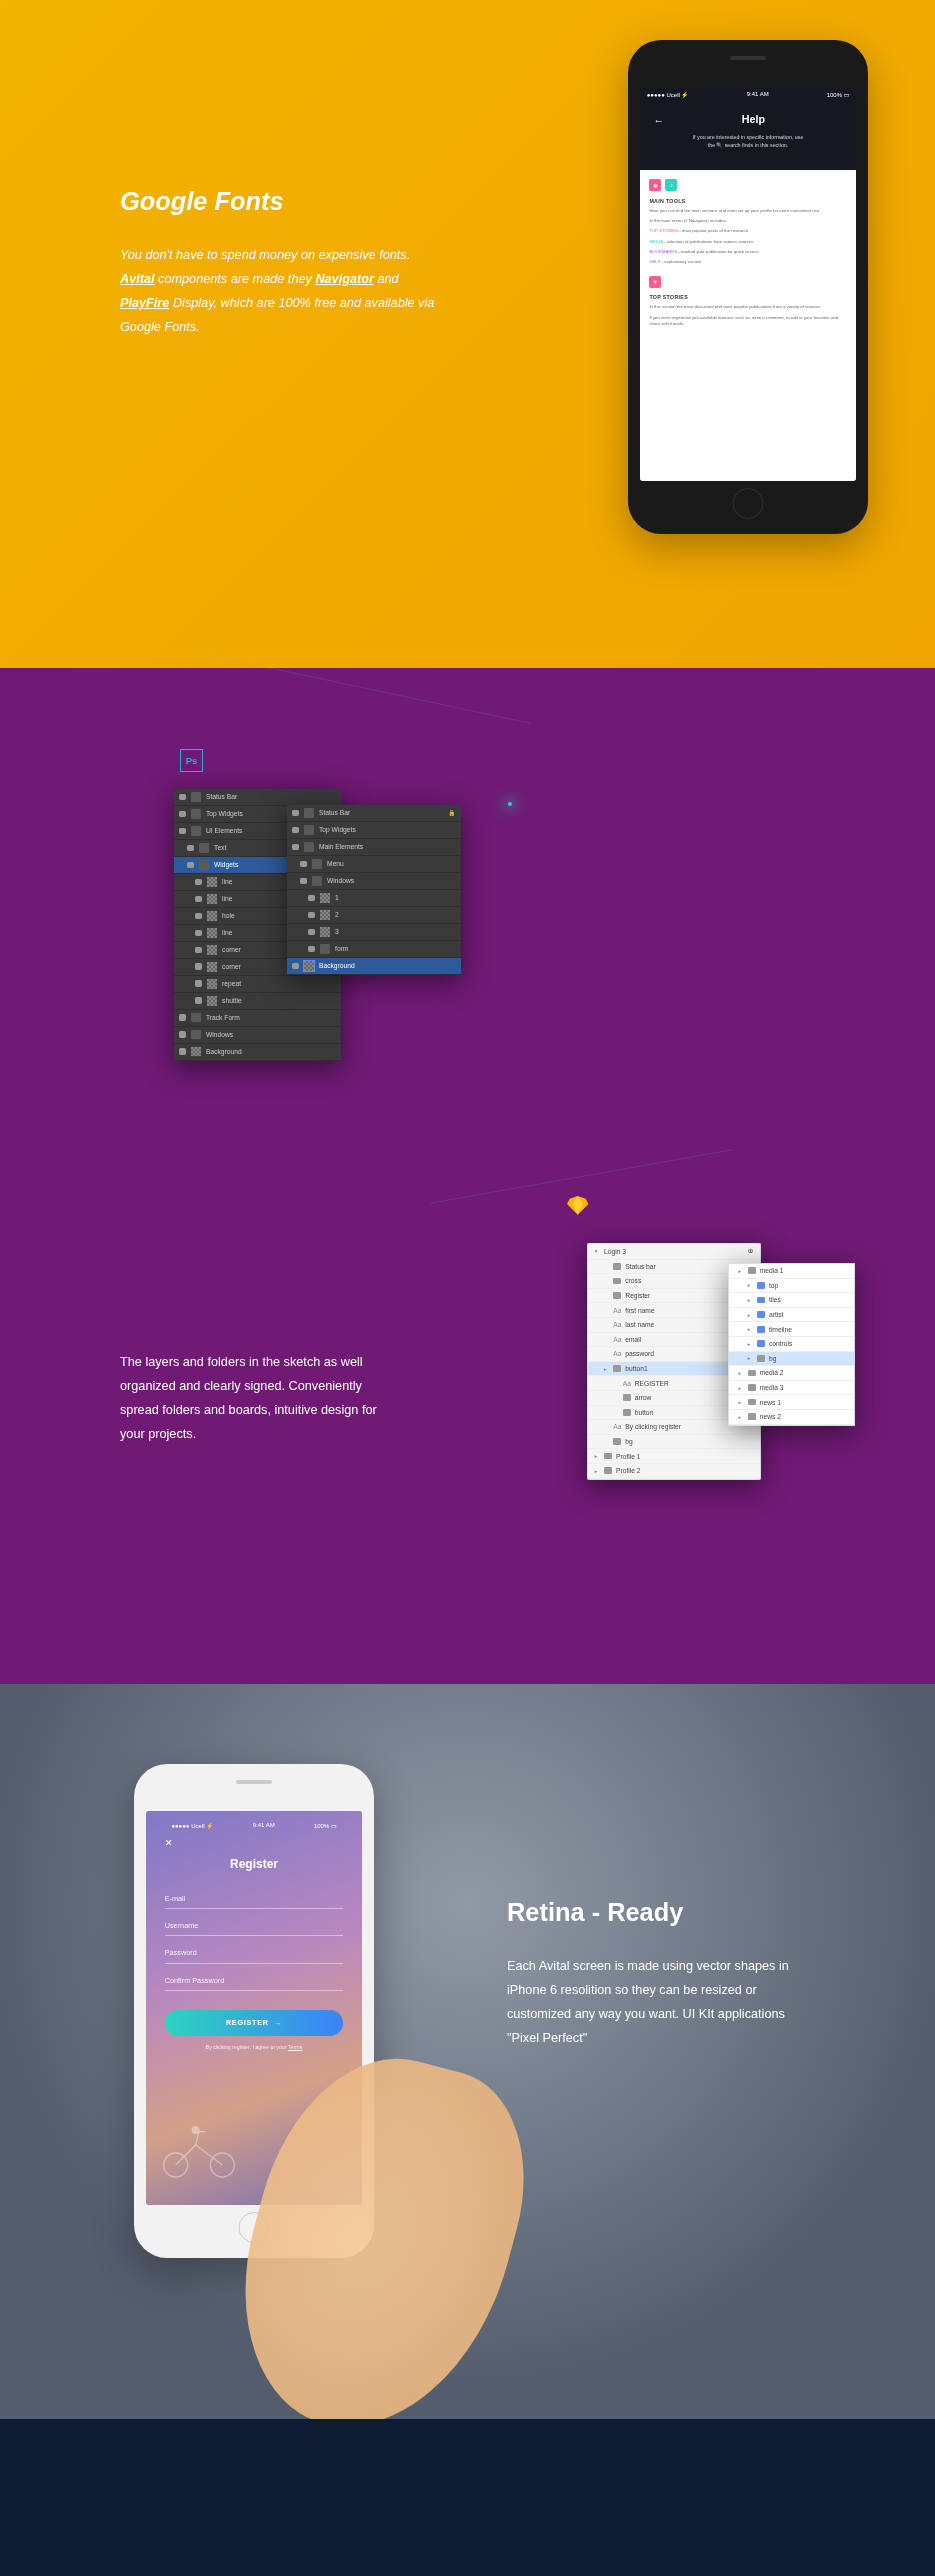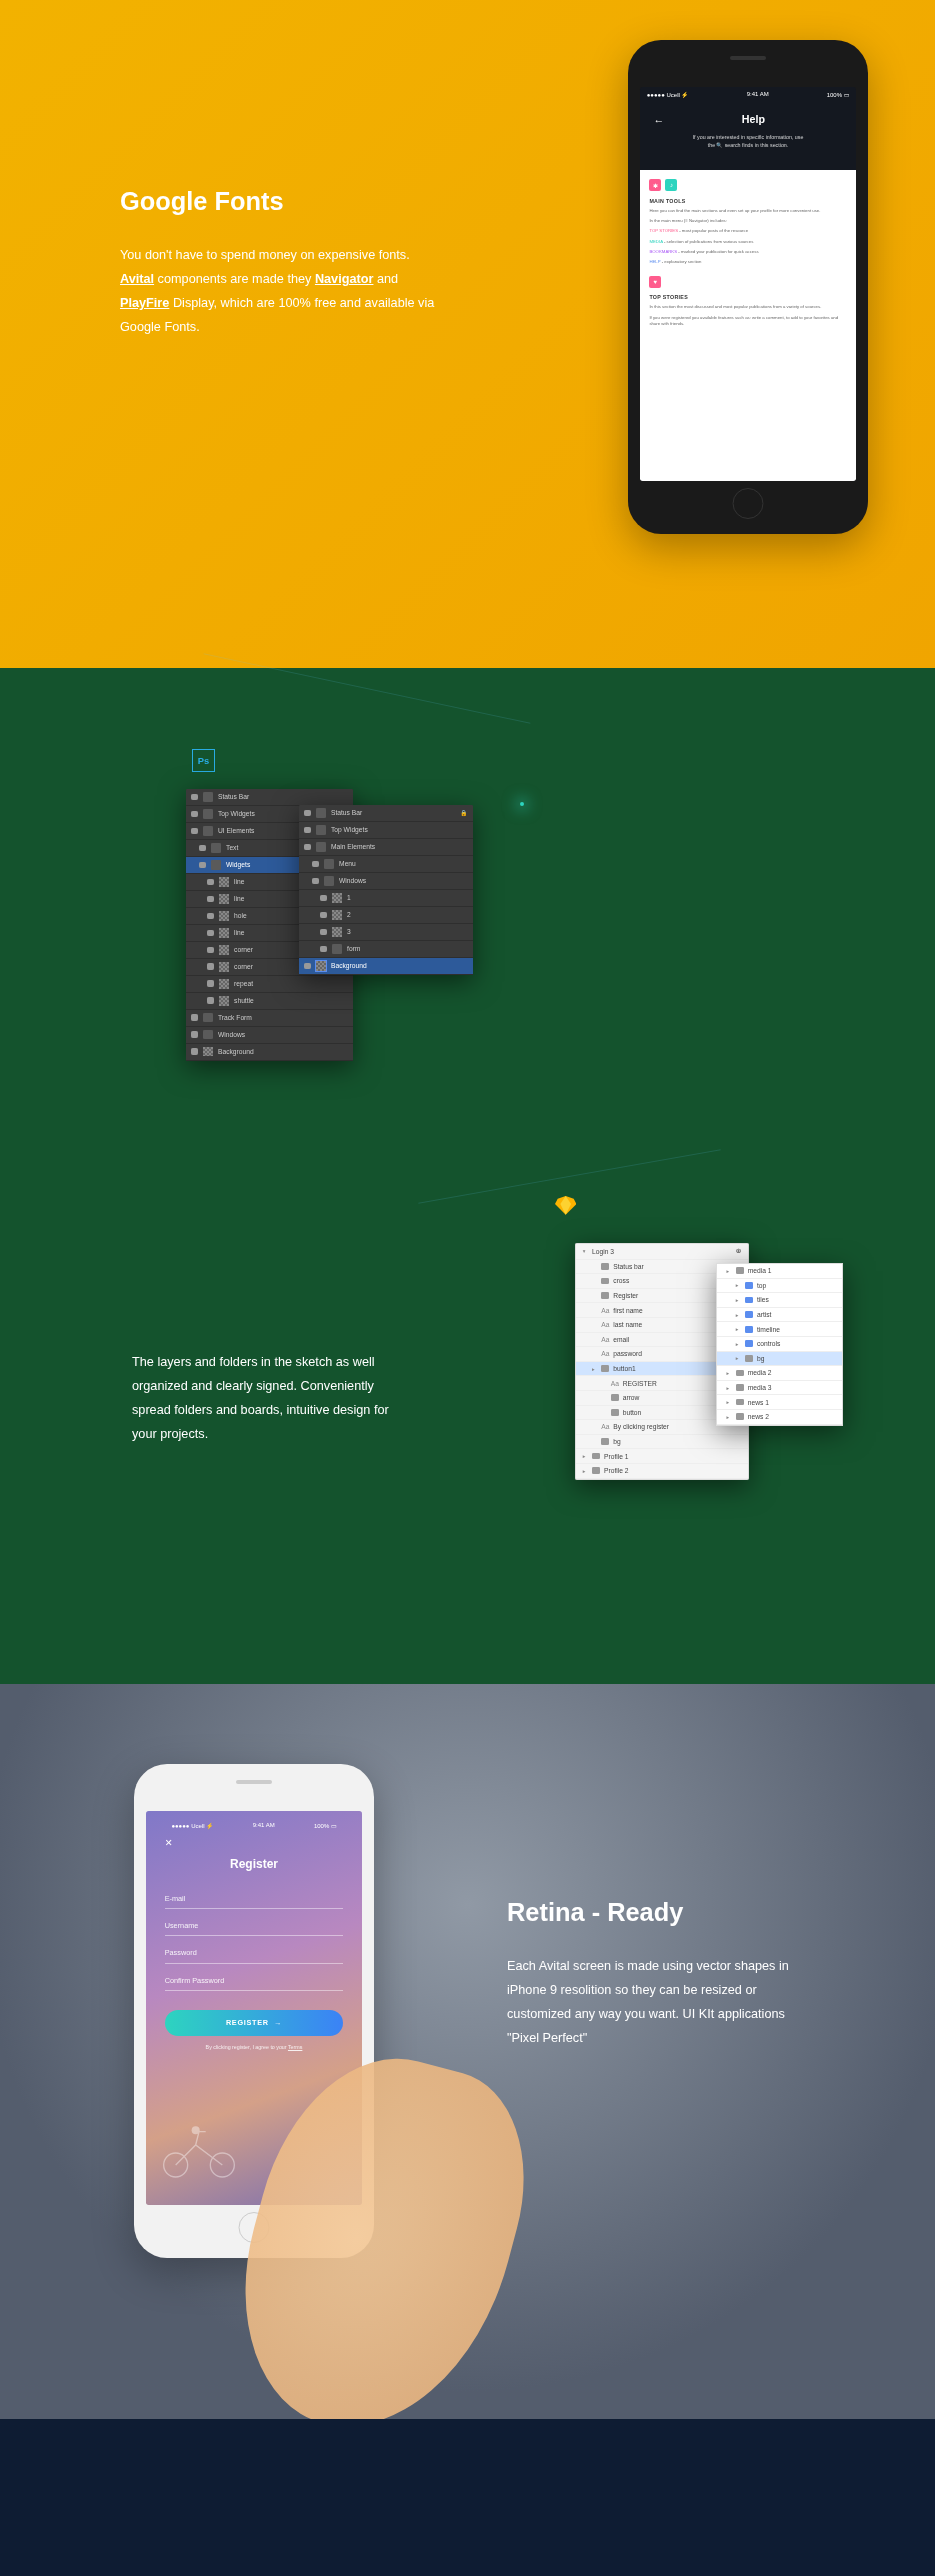--- a/index.html
+++ b/index.html
@@ -1,21 +1,21 @@
 <!DOCTYPE html>
 <html style="font-size:10.7px"><head>
 <meta charset="utf-8">
 <style>
 * { margin: 0; padding: 0; box-sizing: border-box; }
 body { font-family: 'Helvetica Neue', Arial, sans-serif; background: #0e1c33; }
 .page { width: 935px; margin: 0 auto; }
 
 
 .sec-yellow { background: linear-gradient(135deg, #f2b200, #f0a500); height: 668px; position: relative; overflow: hidden; }
-.yellow-left { position: absolute; left: 120px; top: 187px; width: 321px; color: #fff; }
+.yellow-left { position: absolute; left: 120px; top: 187px; width: 321px; color: #fff; font-style: italic; }
 .h2 { font-size: 25.4px; font-weight: 700; margin-bottom: 27px; }
 .para { font-size: 12.7px; line-height: 1.9; font-weight: 400; }
 .para b { font-weight: 700; text-decoration: underline; }
 .yellow-right { position: absolute; right: 67px; top: 40px; }
 .phone-black { width: 240px; height: 494px; background: #1a1a1a; border-radius: 33px; padding: 47px 12px 53px; position: relative; box-shadow: 0 13.4px 40px rgba(0,0,0,.3); }
 .phone-black::before { content:''; position:absolute; left:50%; top:16px; transform:translateX(-50%); width:36px; height:4px; background:#333; border-radius:2px; }
 .phone-black::after { content:''; position:absolute; left:50%; bottom:14.7px; transform:translateX(-50%); width:29px; height:29px; border:1.3px solid #333; border-radius:50%; }
 .screen { width: 100%; height: 100%; background: #141820; border-radius: 2.7px; overflow: hidden; display:flex; flex-direction:column; }
 .status { display:flex; justify-content:space-between; padding:4px 6.7px; font-size:6px; color:#fff; }
 .screen-head { text-align:center; padding: 10.7px 13.4px 20px; color:#fff; }
@@ -25,21 +25,21 @@
 .screen-body { background:#fff; flex:1; padding:9.4px 9.4px; font-size:4.7px; color:#666; }
 .card-row { display:flex; gap:4px; margin-bottom:6.7px; }
 .badge { width:12px; height:12px; border-radius:2px; display:flex; align-items:center; justify-content:center; color:#fff; font-size:6px; }
 .badge.pink { background:#ff5c8d; } .badge.teal { background:#2dd4bf; }
 .card-h { font-size:5.3px; font-weight:700; color:#333; margin-bottom:4px; letter-spacing:0.3px; }
 .card-p { font-size:4.3px; line-height:1.6; margin-bottom:3.3px; }
 .card-p .k1{color:#ff5c8d;} .card-p .k2{color:#2dd4bf;} .card-p .k3{color:#a855f7;} .card-p .k4{color:#5b8def;}
 .hand-y { position:absolute; right:-40px; top:227px; width:254px; height:374px; background:radial-gradient(ellipse at 40% 50%, #f4c896, #e8b17a); border-radius:50% 40% 60% 50%; transform:rotate(-15deg); z-index:-1; opacity:.95; }
 
 
-.sec-dark { background:#14532d; padding:94px 12px 107px; position:relative; }
+.sec-dark { background:#701a75; padding:94px 0 107px; position:relative; }
 .ps-block { position:relative; padding-left:147px; height:347px; }
 .ps-icon { width:23px; height:23px; border:0.7px solid #29abe2; color:#29abe2; display:flex; align-items:center; justify-content:center; font-size:9.4px; font-weight:700; position:absolute; left:180px; top:-13.4px; }
 .ps-panel, .sk-panel { background:#3a3a3a; border-radius:1.3px; box-shadow:0 6.7px 27px rgba(0,0,0,.5); font-size:6.7px; color:#ccc; width:167px; }
 .ps-panel { position:absolute; left:174px; top:27px; }
 .ps-panel2 { position:absolute; left:287px; top:43px; width:174px; }
 .layer-row { display:flex; align-items:center; gap:5.3px; padding:3.3px 5.3px; border-bottom:0.7px solid #2e2e2e; }
 .eye { width:6.7px; height:6.7px; border:0.7px solid #999; border-radius:1.3px; }
 .eye.on { background:#999; }
 .thumb { width:9.4px; height:9.4px; background: repeating-conic-gradient(#666 0 25%, #888 0 50%) 0 0/4px 4px; }
 .thumb.folder { background:#5a5a5a; border-radius:1.3px; }
@@ -445,18 +445,18 @@
             <circle cx="25" cy="60" r="18" fill="none" stroke="#fff" stroke-width="2"></circle>
             <circle cx="95" cy="60" r="18" fill="none" stroke="#fff" stroke-width="2"></circle>
             <path d="M25 60 L55 30 L95 60 M55 30 L60 10 M50 10 L70 10" stroke="#fff" stroke-width="2" fill="none"></path>
             <circle cx="55" cy="8" r="6" fill="#fff"></circle>
           </svg>
     </div>
   </div>
   <div class="hand-g"></div>
   <div class="grey-right">
     <h2 class="h2">Retina - Ready</h2>
-    <p class="para">Each Avital screen is made using vector shapes in iPhone 9 resolition so they can be resized or customized any way you want. UI KIt applications "Pixel Perfect"</p>
+    <p class="para">Each Avital screen is made using vector shapes in iPhone 6 resolition so they can be resized or customized any way you want. UI KIt applications "Pixel Perfect"</p>
   </div>
 </section>
 
 </div>
 
 
 </body></html>

